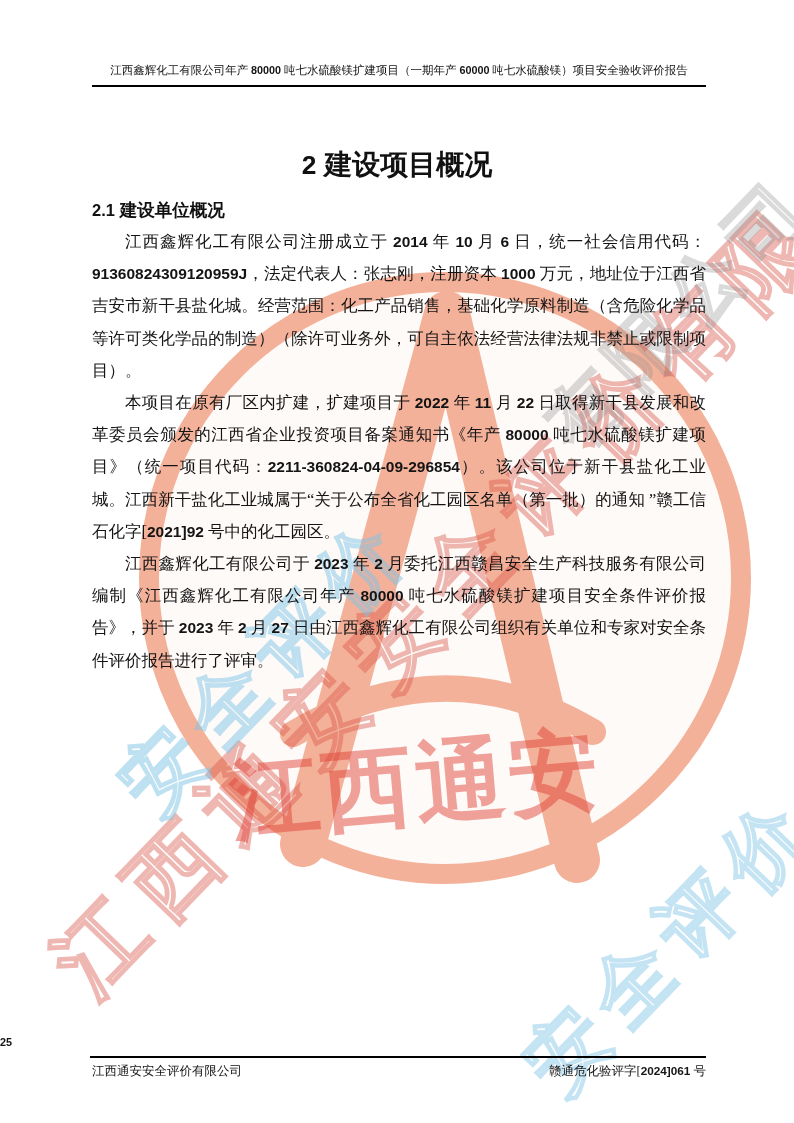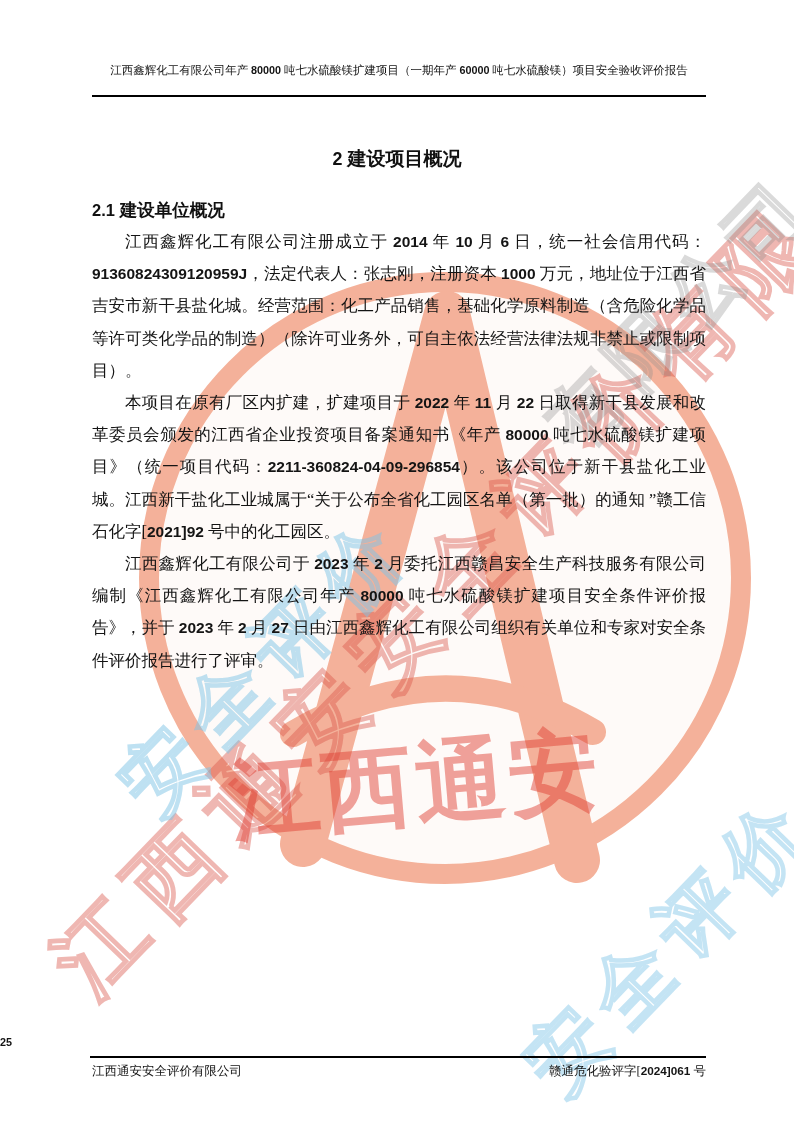--- a/index.html
+++ b/index.html
@@ -46,26 +46,26 @@
     font-family:"Liberation Sans","DejaVu Sans",sans-serif;font-weight:bold;
     font-size:90px;letter-spacing:3px;color:rgba(224,62,50,.48);
     transform:rotate(-5deg);transform-origin:0 50%;
   }
 
   
   .content{position:absolute;inset:0;z-index:1;}
   .page-header{
     position:absolute;top:63px;left:92px;width:614px;
     text-align:center;font-size:11.5px;letter-spacing:0;
-    padding-bottom:17px;border-bottom:2px solid #000;
+    padding-bottom:7px;border-bottom:2px solid #000;
   }
   .doc-title{
     position:absolute;top:146px;left:0;width:794px;text-align:center;
     font-family:"Liberation Sans","DejaVu Sans",sans-serif;
-    font-weight:bold;font-size:19px;color:#111;
+    font-weight:bold;font-size:28px;color:#111;
   }
   .section-heading{
     position:absolute;top:198px;left:92px;
     font-family:"Liberation Sans","DejaVu Sans",sans-serif;
     font-weight:bold;font-size:17.5px;color:#111;
   }
   .body-text{
     position:absolute;top:226px;left:92px;width:614px;
     font-size:16.5px;line-height:32.2px;
     text-align:justify;text-justify:inter-ideograph;

